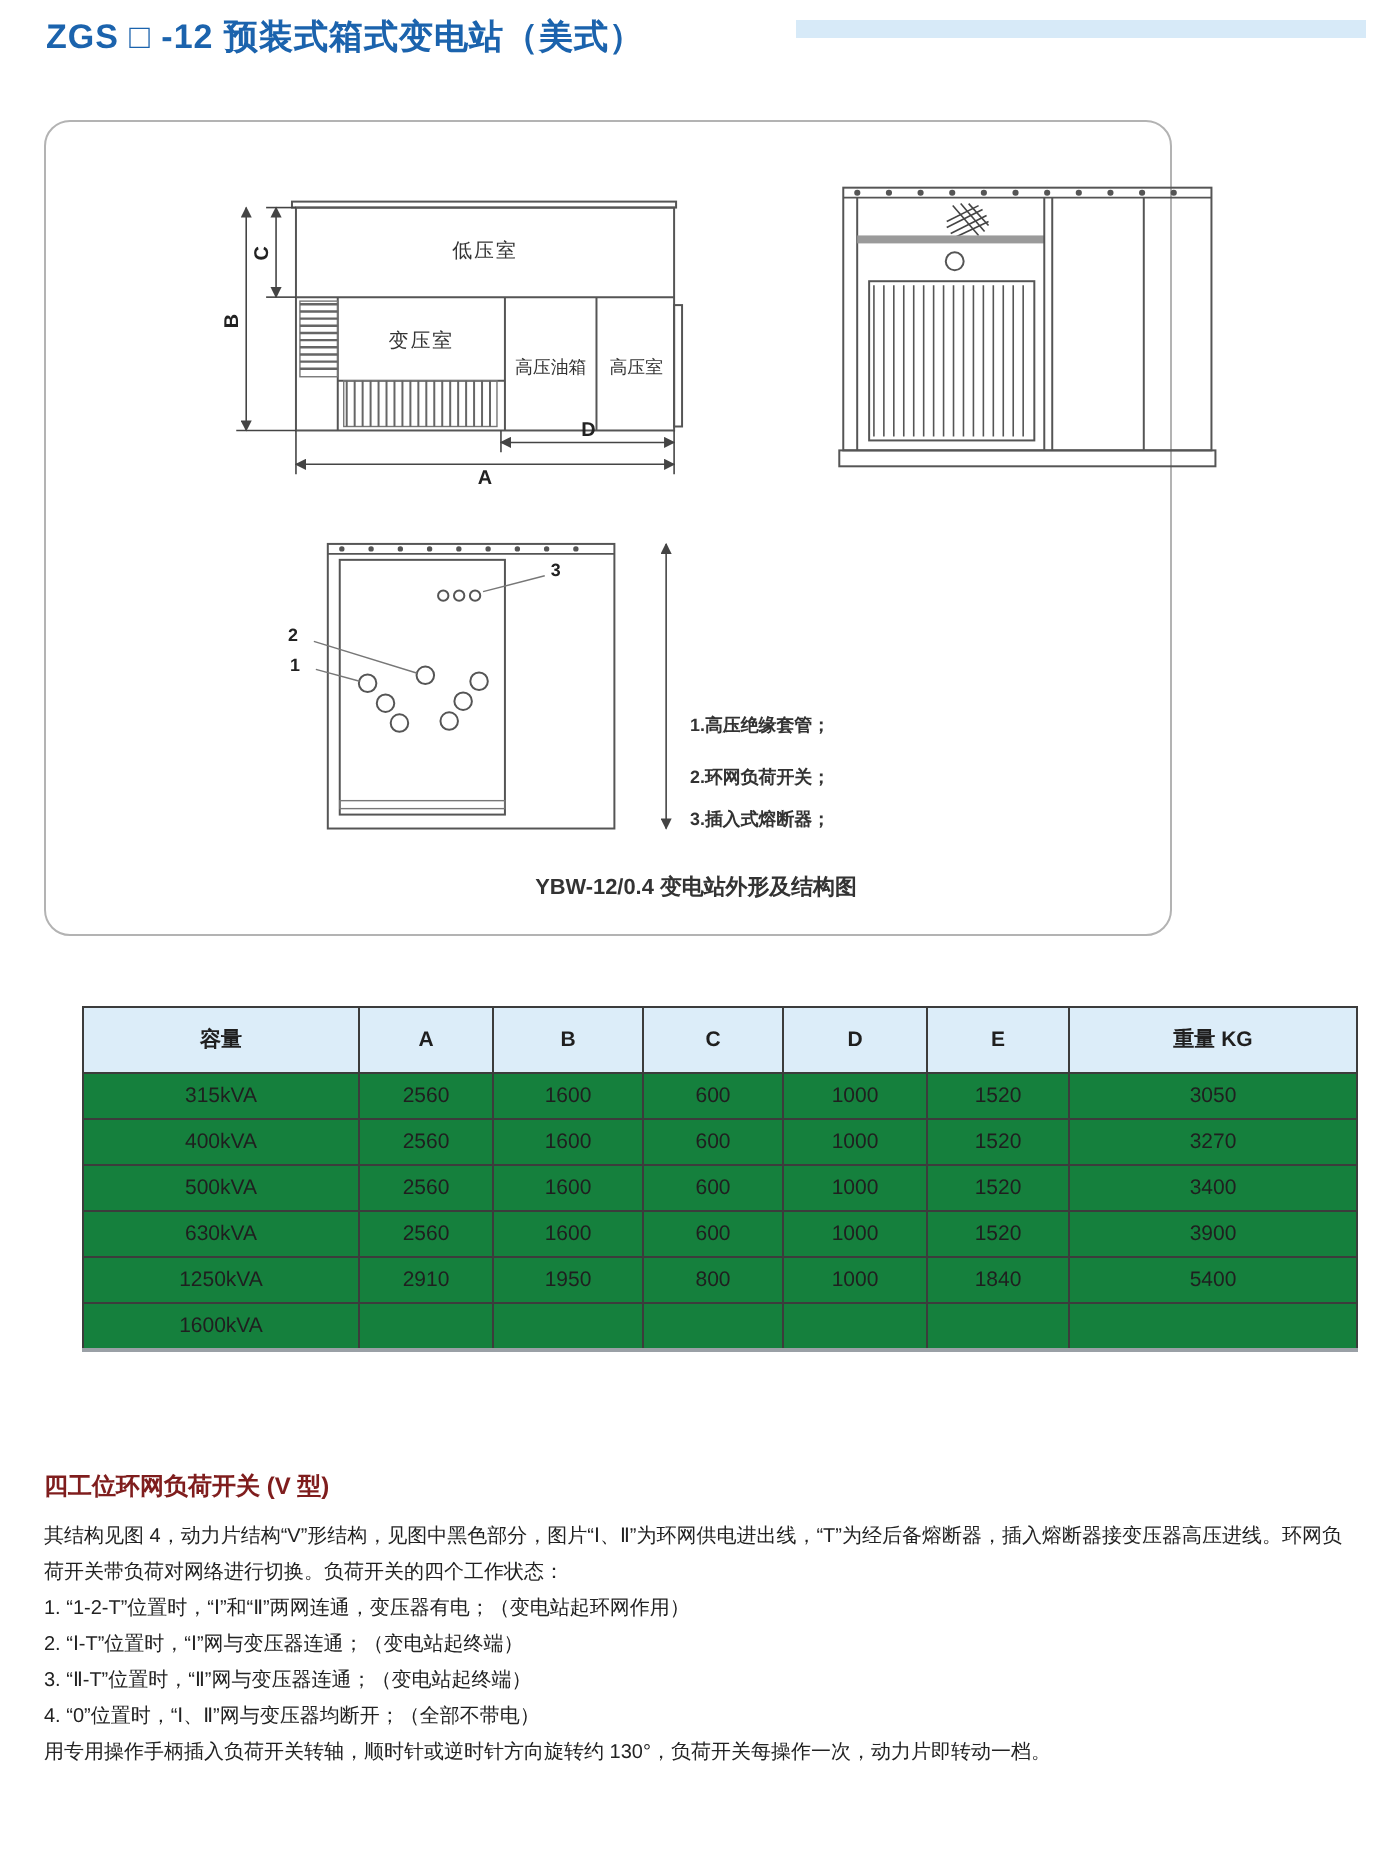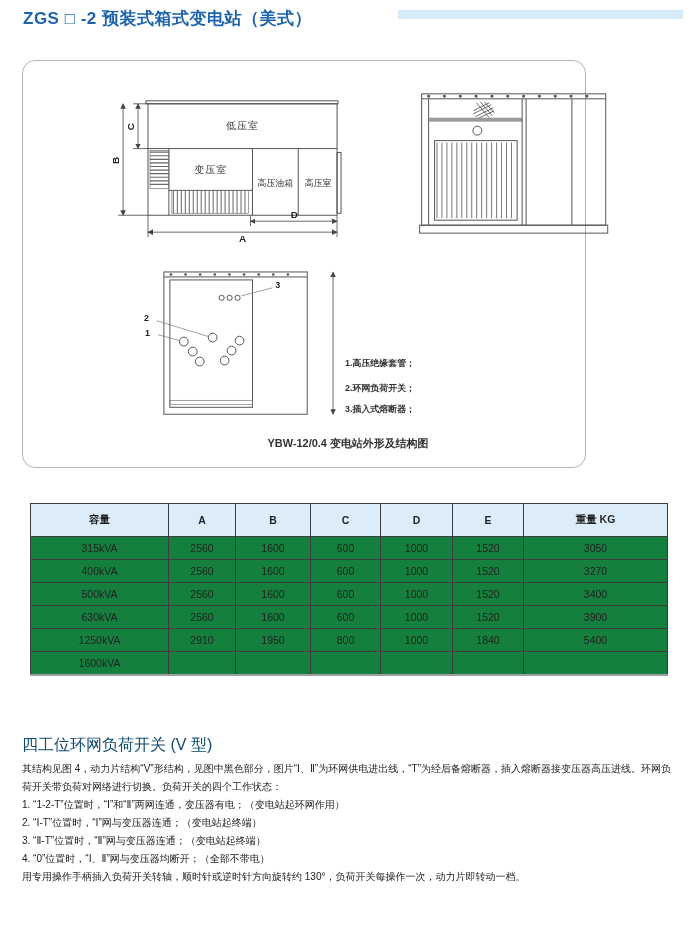--- a/index.html
+++ b/index.html
@@ -27,45 +27,45 @@
   .dim{stroke:#444;fill:none;stroke-width:0.8;}
   .svg-label{font-family:"Liberation Sans","DejaVu Sans",sans-serif;fill:#333;stroke:none;}
   .room-label{font-size:10px;letter-spacing:1px;}
   .room-label-sm{font-size:9px;}
   .dim-label{font-size:10px;font-weight:bold;fill:#222;}
   .callout-label{font-size:9px;font-weight:bold;fill:#222;}
   .legend-label{font-size:9px;fill:#333;font-weight:bold;}
   .caption{font-size:11px;font-weight:bold;fill:#333;}
   
   .spec-table{
-    position:absolute;left:30px;top:503px;width:637px;border-collapse:collapse;
+    position:absolute;left:41px;top:503px;width:637px;border-collapse:collapse;
     font-size:10.5px;color:#1f1f1f;table-layout:fixed;
   }
   .spec-table th,.spec-table td{
     border:1px solid #3c3c3c;text-align:center;padding:0;
   }
   .spec-table th{height:32px;background:#dcedf9;font-weight:bold;font-size:10.5px;}
   .spec-table td{height:22px;background:#15803d;}
   .spec-table{border-bottom:2px solid #9aa0a6;}
   .col-cap{width:138px;} .col-a{width:67px;} .col-b{width:75px;} .col-c{width:70px;}
   .col-d{width:72px;} .col-e{width:71px;} .col-w{width:144px;}
   
   .section-heading{
-    position:absolute;left:22px;top:735px;font-size:16px;font-weight:normal;color:#0c4a6e;
+    position:absolute;left:22px;top:735px;font-size:12px;font-weight:bold;color:#7f1d1d;
   }
   .section-body{
     position:absolute;left:22px;top:760px;width:658px;font-size:10px;line-height:18px;color:#222;
   }
   .section-body p{margin:0;}
   .section-body .list-line{margin:0;}
 </style>
 </head>
 <body>
 
-<div class="page-title">ZGS □ -2 预装式箱式变电站（美式）</div>
+<div class="page-title">ZGS □ -12 预装式箱式变电站（美式）</div>
 <div class="title-bar"></div>
 
 <div class="figure-panel">
   <svg width="648" height="406" viewBox="0 0 650 408">
     <defs>
       <marker id="arr" viewBox="0 0 10 10" refX="9" refY="5" markerWidth="7" markerHeight="7" orient="auto-start-reverse">
         <path d="M0,0 L10,5 L0,10 z" fill="#444"></path>
       </marker>
     </defs>
 

